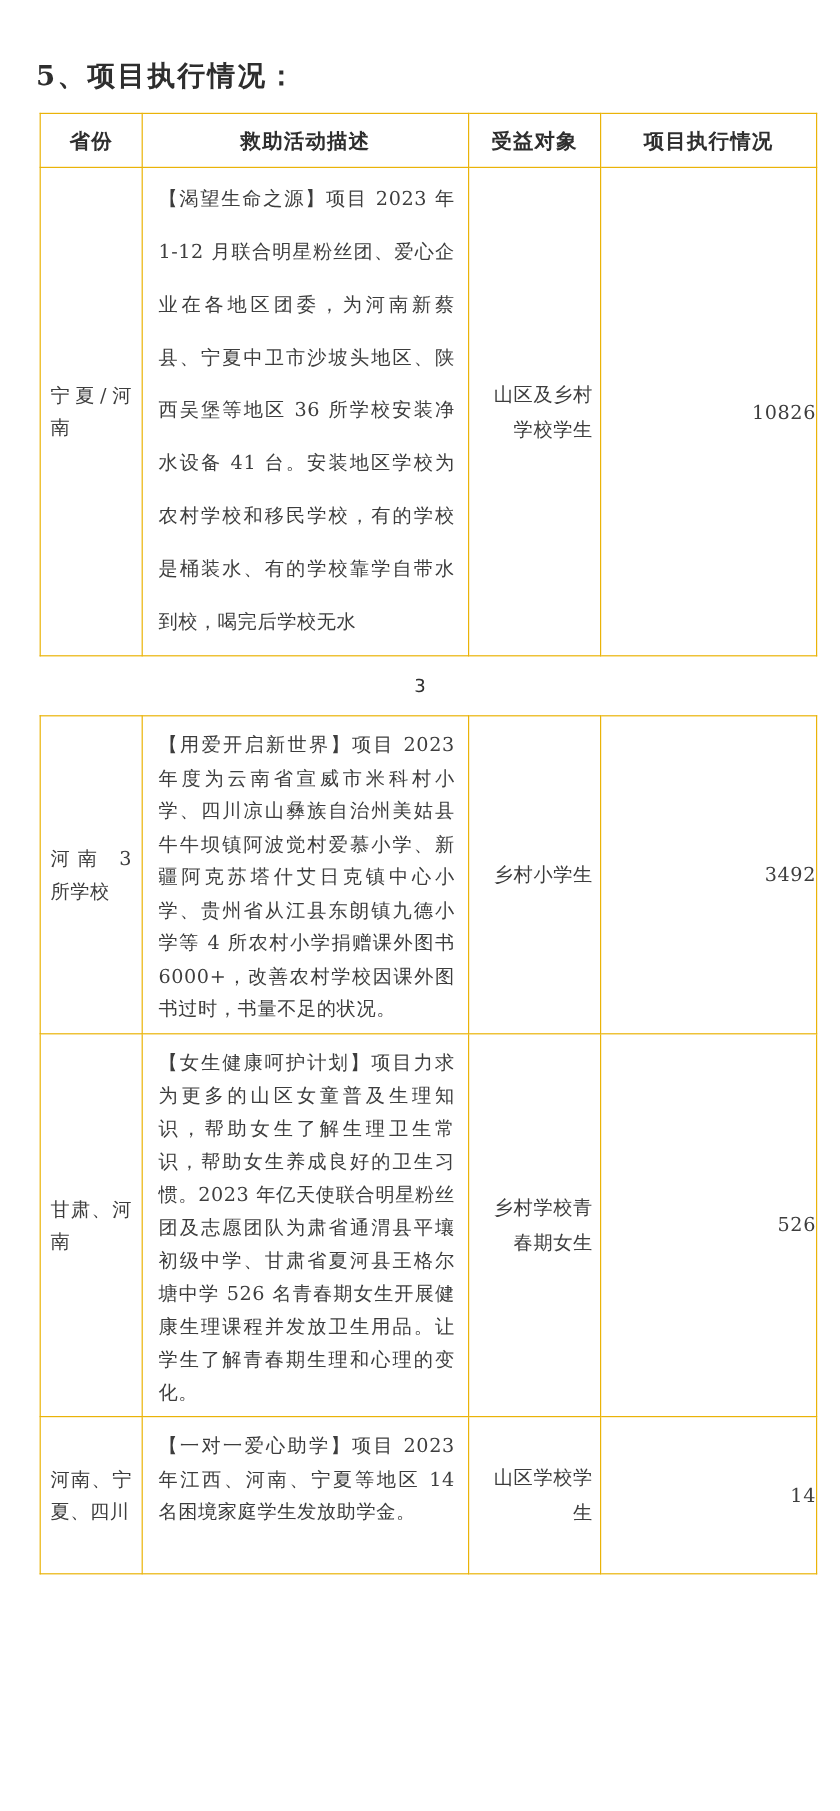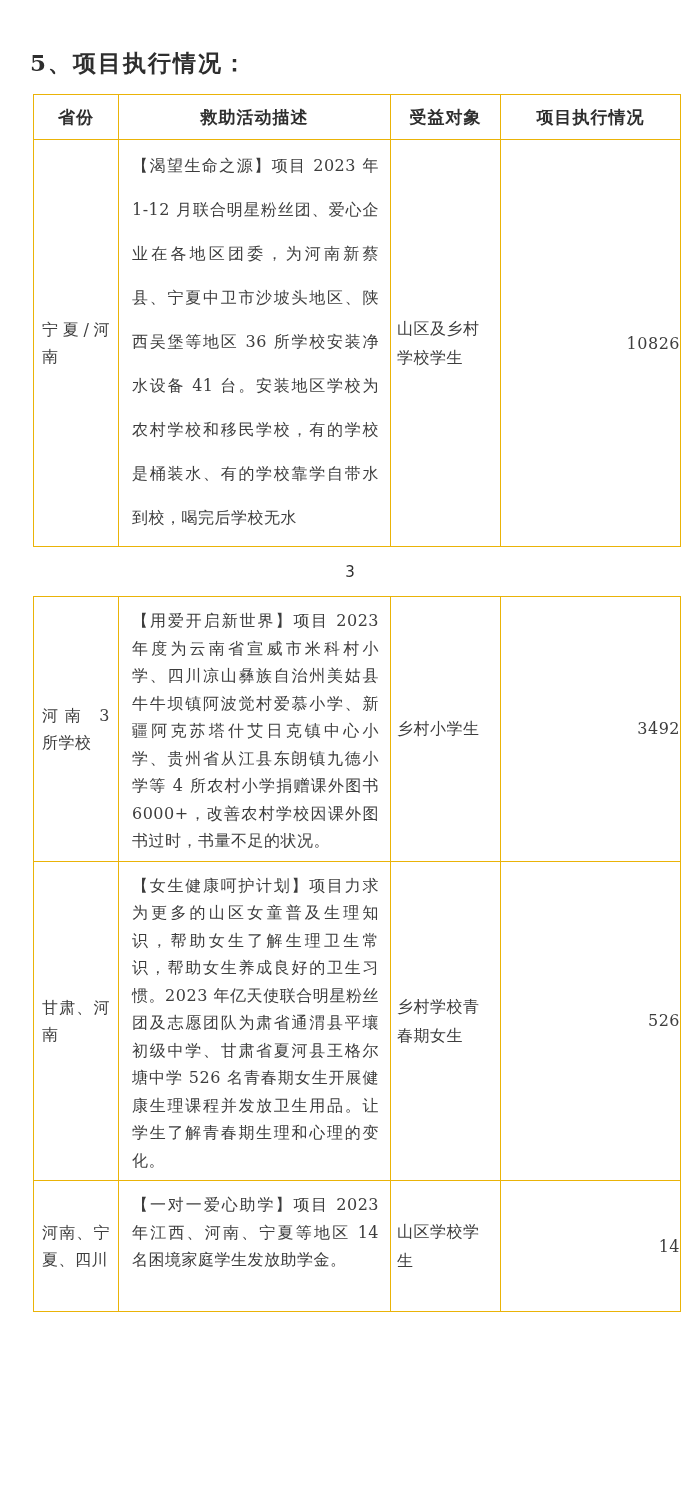--- a/index.html
+++ b/index.html
@@ -58,21 +58,21 @@
     padding: 10px 11px 6px 13px;
     line-height: 27.5px;
     text-align: justify;
     vertical-align: top;
     letter-spacing: 0.5px;
   }
   td.cell-description.spaced { line-height: 44px; padding-top: 4px; }
   td.cell-beneficiary {
     padding: 4px 6px;
     line-height: 29px;
-    text-align: left;
+    text-align: right;
     letter-spacing: 0.5px;
   }
   td.cell-count {
     text-align: right;
     letter-spacing: 0.5px;
   }
 
   tr.row-0 td { height: 262px; }
   tr.row-1 td { height: 220px; }
   tr.row-2 td { height: 205px; }

